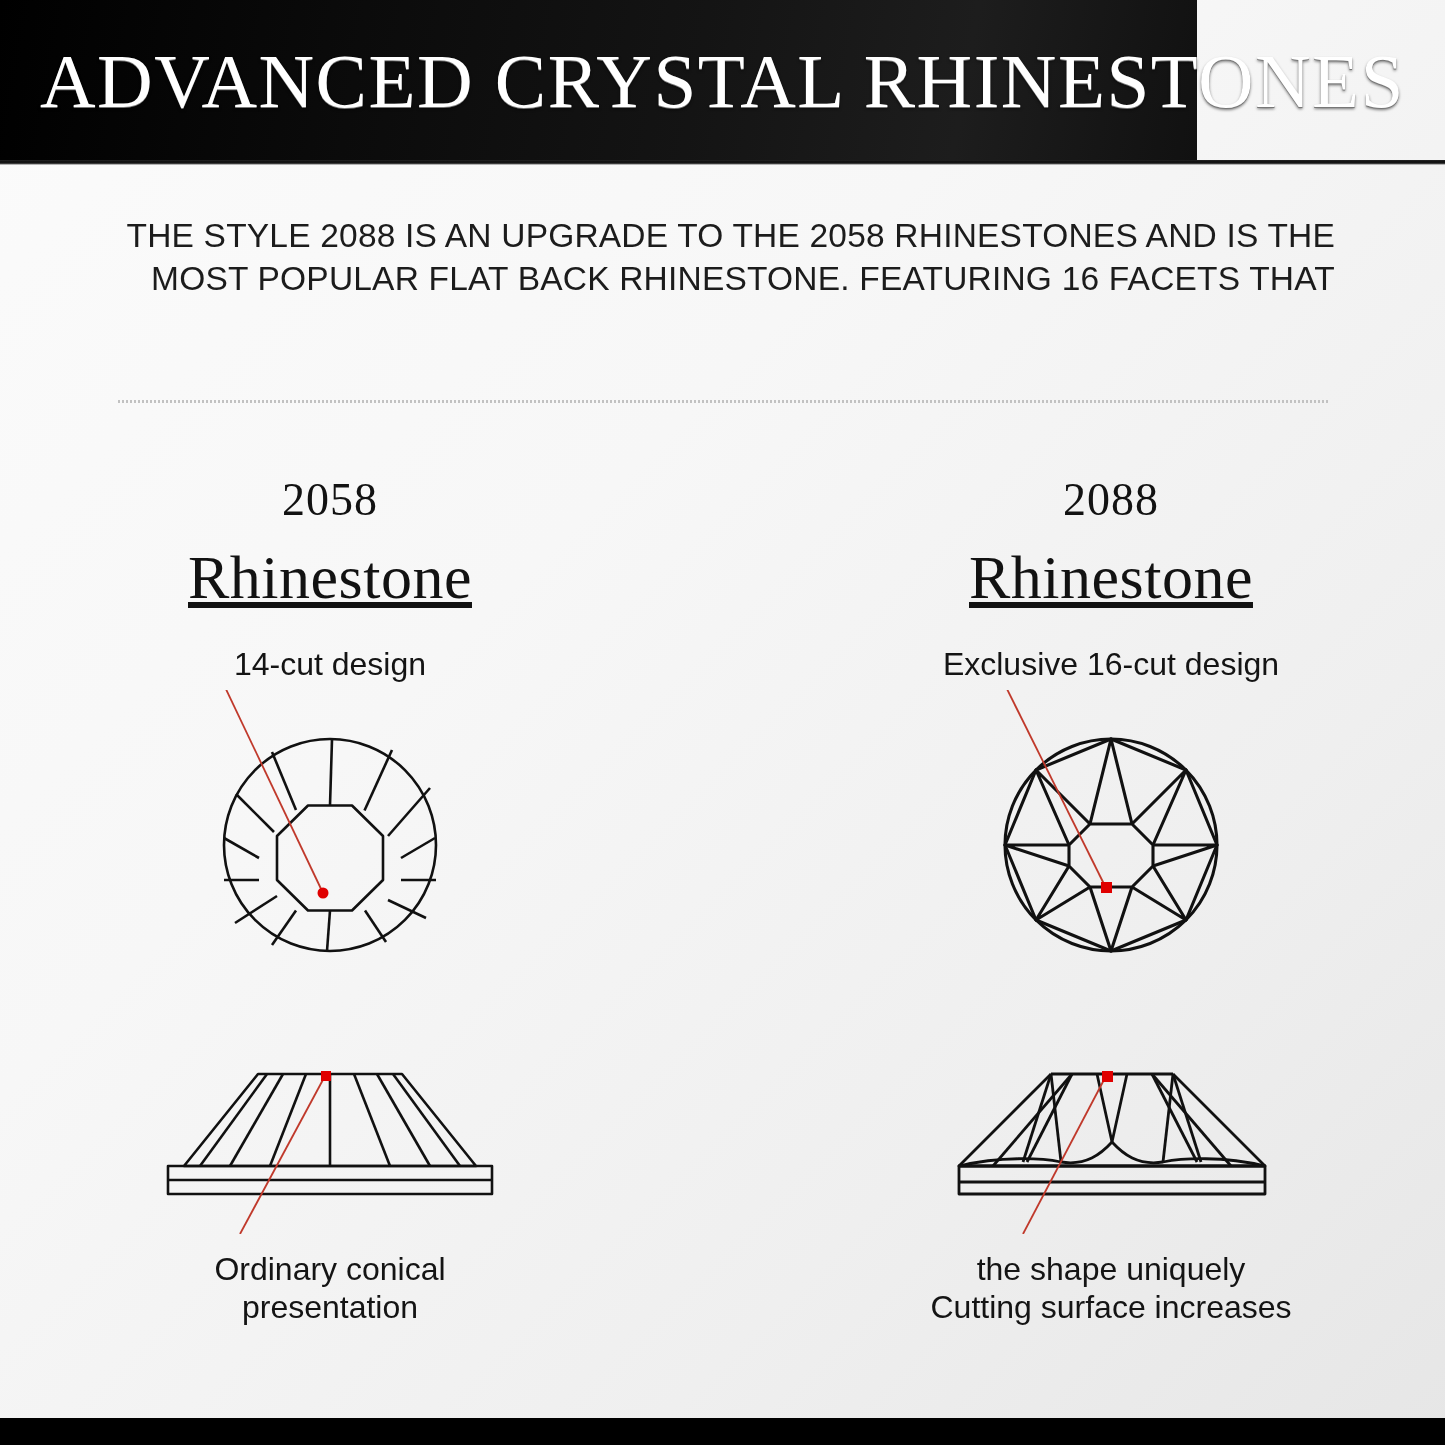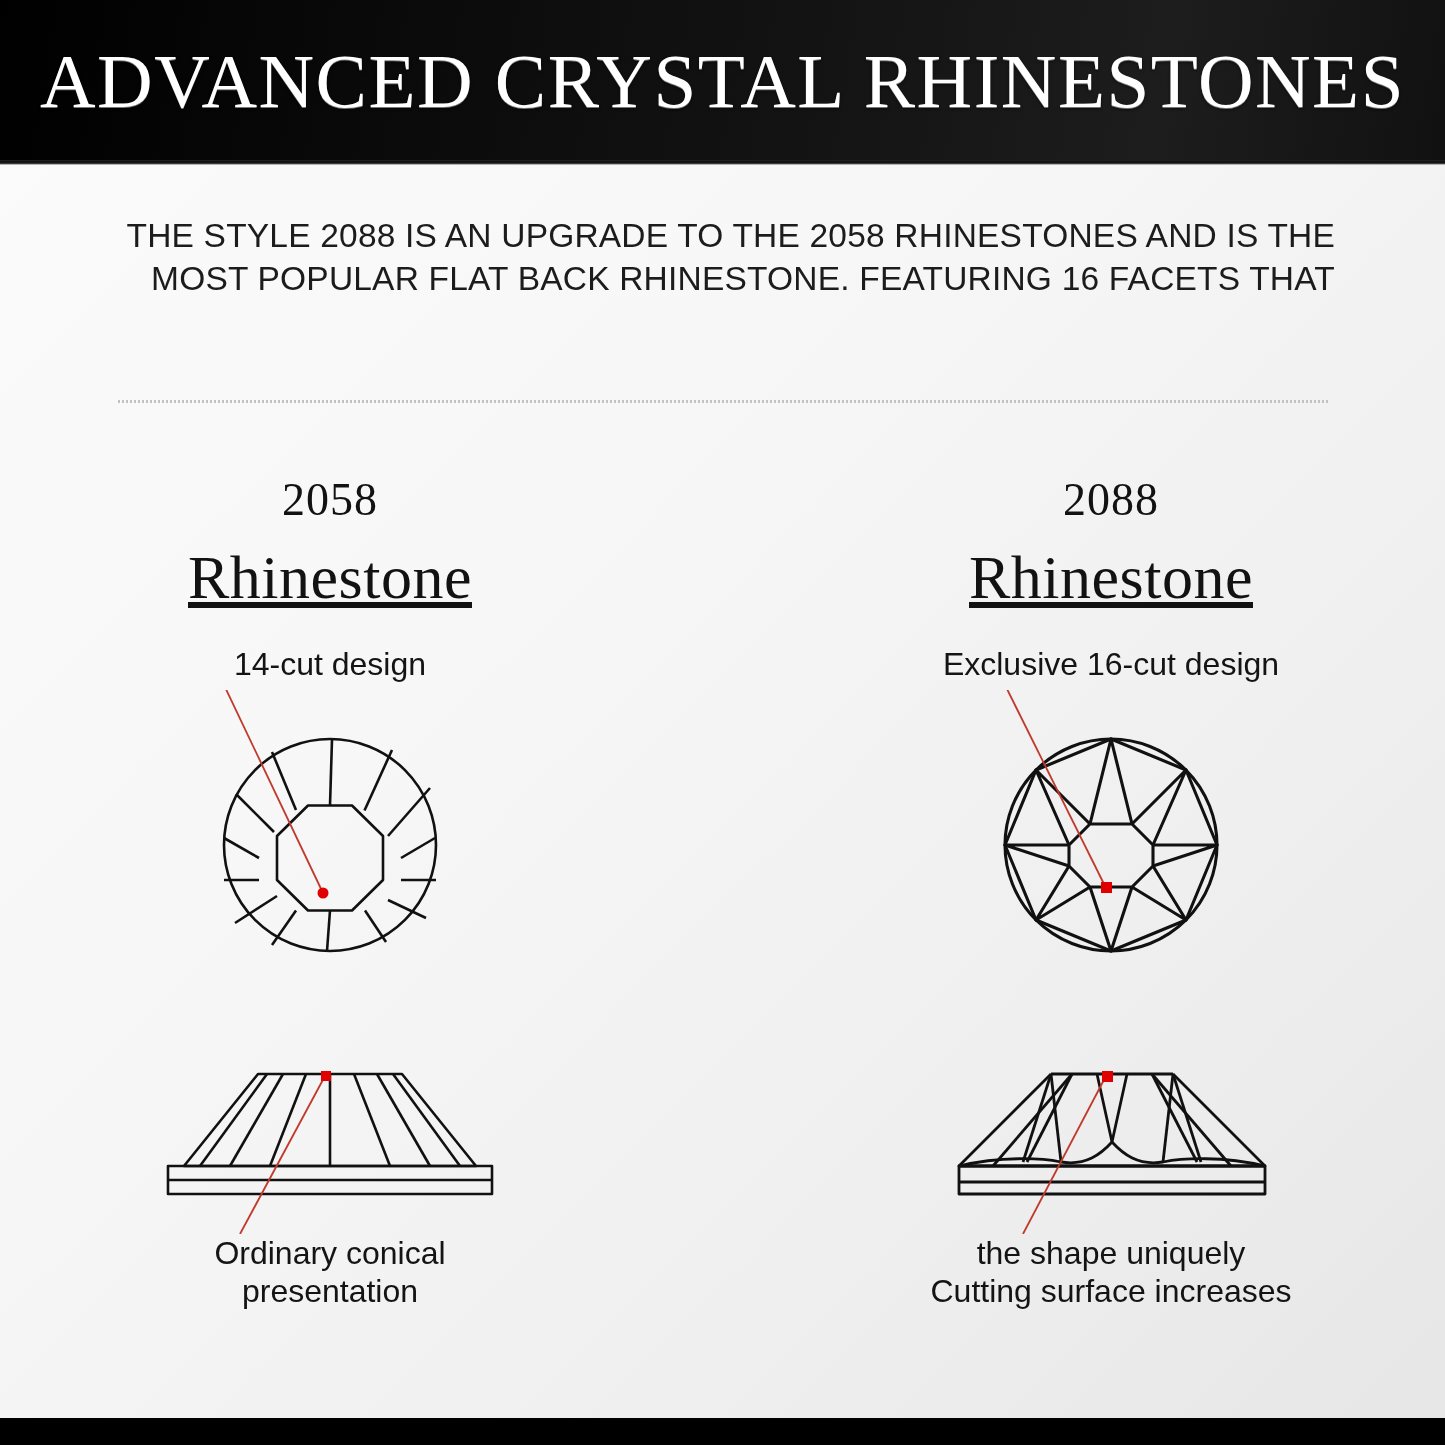--- a/index.html
+++ b/index.html
@@ -13,21 +13,21 @@
     height: 1445px;
     overflow: hidden;
     background: linear-gradient(135deg, #fbfbfb 0%, #f7f7f7 38%, #efefef 72%, #e6e6e6 100%);
     font-family: "Liberation Sans", sans-serif;
   }
 
   
   #header-banner {
     position: absolute;
     left: 0; top: 0;
-    width: 1445px;
+    width: 1197px;
     height: 160px;
     background: linear-gradient(100deg, #000000 0%, #0b0b0b 30%, #141414 58%, #1d1d1d 80%, #111111 100%);
   }
   #header-underline {
     position: absolute;
     left: 0; top: 160px;
     width: 1445px;
     height: 5px;
     background: linear-gradient(180deg, #242424 0%, #0a0a0a 45%, #3a3a3a 70%, #efefef 100%);
   }
@@ -116,21 +116,21 @@
     color: #141414;
   }
   .caption .line { display: block; }
 
   .figure-top, .figure-side {
     display: block;
     margin: 0 auto;
   }
   .figure-top { margin-top: 6px; }
   .figure-side { margin-top: 54px; }
-  .caption-wrap { }
+  .caption-wrap { margin-top: 16px; }
 
   
   #footer-bar {
     position: absolute;
     left: 0;
     top: 1418px;
     width: 1445px;
     height: 27px;
     background: #000000;
   }

